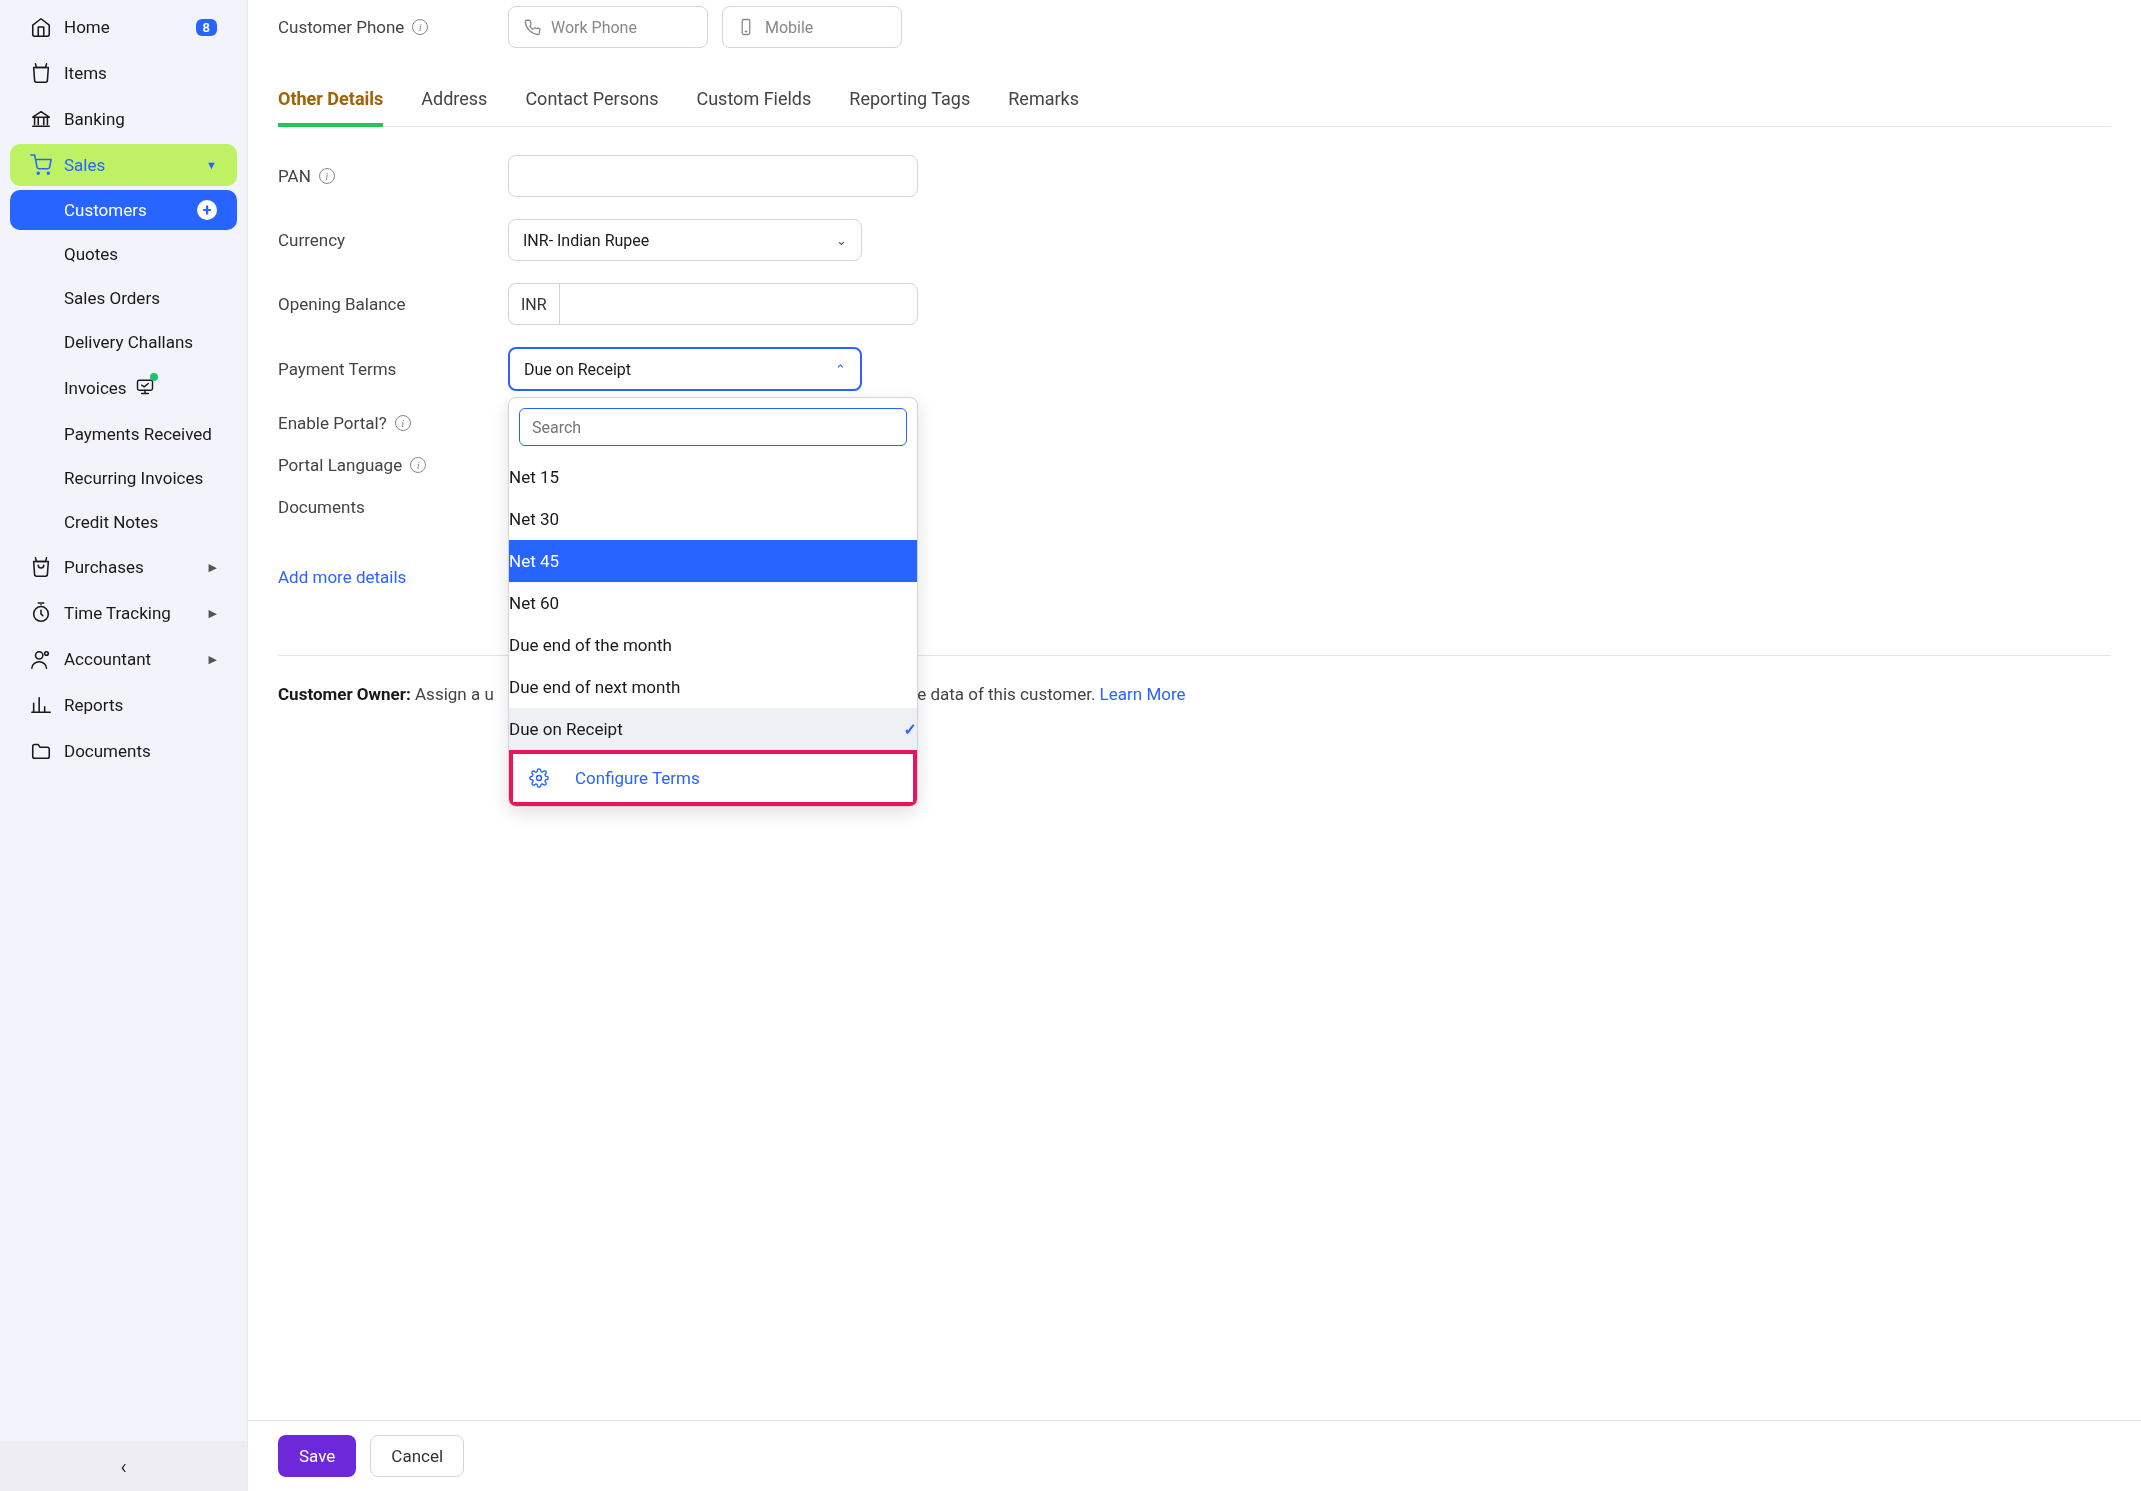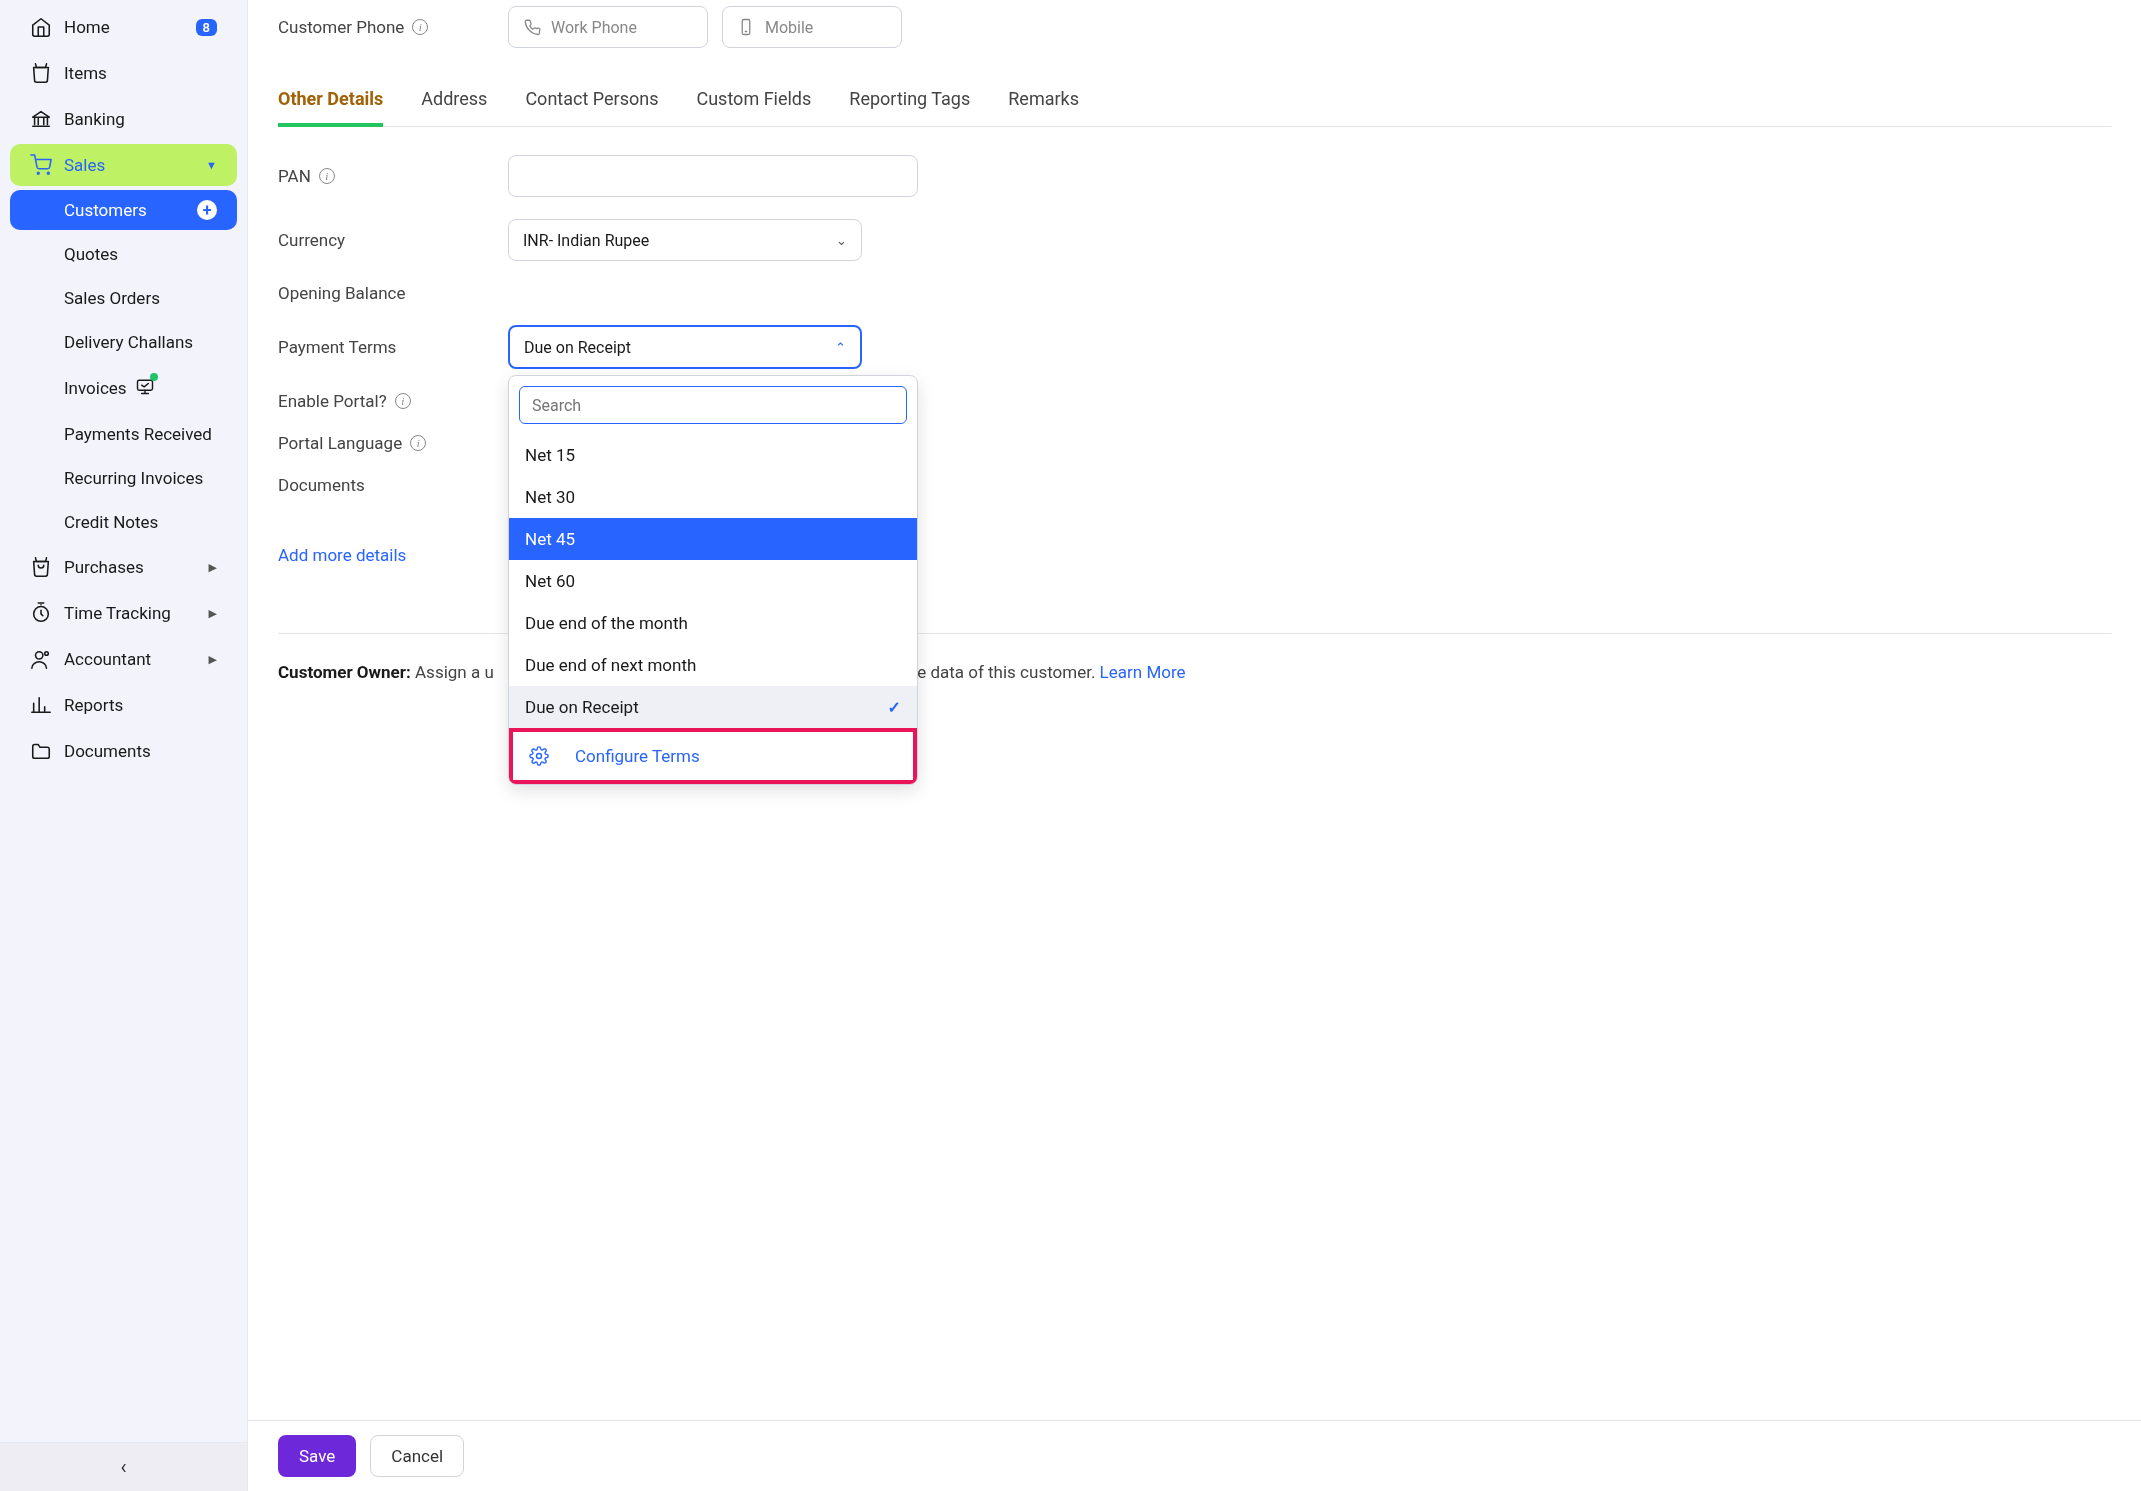--- a/index.html
+++ b/index.html
@@ -38,21 +38,21 @@
 .balance-prefix { border: 1px solid #d1d5db; border-right: none; border-radius: 8px 0 0 8px; padding: 0 12px; height: 42px; display: flex; align-items: center; font-size: 16px; color: #333; background: #fff; }
 .balance-input { border: 1px solid #d1d5db; border-radius: 0 8px 8px 0; height: 42px; flex: 1; padding: 0 12px; font-size: 16px; }
 
 .tabs { display: flex; border-bottom: 1px solid #e5e5e5; margin: 40px 0 28px 0; gap: 38px; }
 .tab { padding: 0 0 14px 0; font-size: 18px; color: #444; cursor: pointer; }
 .tab.active { font-weight: 700; color: #a16207; border-bottom: 4px solid #22c55e; margin-bottom: -1px; }
 
 .dropdown { position: absolute; width: 410px; background: #fff; border: 1px solid #d1d5db; border-radius: 8px; box-shadow: 0 6px 18px rgba(0,0,0,.12); z-index: 10; overflow: hidden; }
 .dropdown-search { margin: 10px; }
 .dropdown-search input { width: 100%; height: 38px; border: 1.5px solid #2864ff; border-radius: 6px; padding: 0 12px; font-size: 16px; outline: none; }
-.dropdown-item { padding: 11px 16px; font-size: 17px; display: flex; align-items: center; justify-content: space-between; cursor: pointer; }
+.dropdown-item { padding: 11px 0; font-size: 17px; display: flex; align-items: center; justify-content: space-between; cursor: pointer; }
 .dropdown-item.highlighted { background: #2864ff; color: #fff; }
 .dropdown-item.selected { background: #eef0f6; }
 .dropdown-item .check { color: #2864ff; font-size: 16px; font-weight: bold; }
 .dropdown-config { padding: 14px 16px; display: flex; align-items: center; gap: 26px; color: #2864ff; font-size: 17px; cursor: pointer; border: 4px solid #e9145a; border-top-width: 4px; margin: 0; }
 .dropdown-config .gear { width: 20px; height: 20px; }
 
 .add-more { color: #2864ff; font-size: 17px; cursor: pointer; margin: 10px 0 40px 0; display: inline-block; }
 .divider { border: none; border-top: 1px solid #e5e5e5; margin: 28px 0; }
 .owner-line { font-size: 17px; color: #444; }
 .owner-line strong { font-weight: 700; color: #1a1a1a; }
@@ -229,20 +229,24 @@
     <div class="select-box">
       <span>INR- Indian Rupee</span>
       <span class="chev">⌄</span>
     </div>
   </div>
 
   <div class="form-row">
     <div class="form-label">
         <span>Opening Balance</span>
       </div>
+    <div class="balance-group">
+      <div class="balance-prefix">INR</div>
+      <input class="balance-input" type="text" style="">
+    </div>
   </div>
 
   <div class="form-row" style="position:relative;">
     <div class="form-label">
         <span>Payment Terms</span>
       </div>
     <div style="position:relative;">
       <div class="select-box focused">
         <span>Due on Receipt</span>
         <span class="chev">⌃</span>

